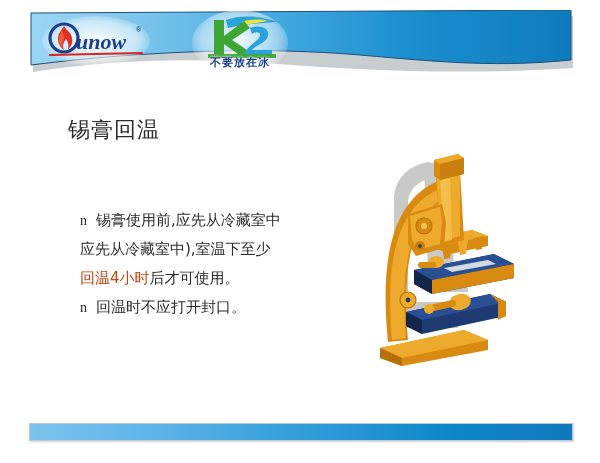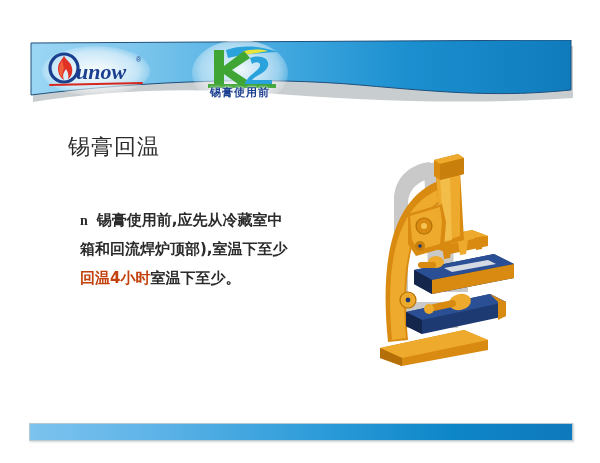--- a/index.html
+++ b/index.html
@@ -19,21 +19,21 @@
     position: absolute;
     left: 0; top: 0;
     width: 600px; height: 463px;
     background: #ffffff;
   }
 
   
   #header-banner {
     position: absolute;
     left: 30px;
-    top: 40px;
+    top: 10px;
     width: 543px;
     height: 74px;
   }
   #header-banner svg { display: block; }
 
   #logo-row {
     position: absolute;
     left: 0px;
     top: 0px;
     width: 543px;
@@ -109,34 +109,32 @@
   #slide-title {
     position: absolute;
     left: 68px;
     top: 118px;
     font-family: "DejaVu Sans", "Liberation Sans", sans-serif;
     font-size: 22px;
     color: #2b2b2b;
     letter-spacing: 1px;
     line-height: 1.1;
     white-space: nowrap;
-    margin-top: 17px;
   }
 
   
   #body-text {
     position: absolute;
     left: 80px;
     top: 206px;
     width: 290px;
     font-family: "DejaVu Sans", "Liberation Sans", sans-serif;
     font-size: 15px;
     line-height: 29px;
     color: #2b2b2b;
-    font-weight: bold;
   }
   .bullet-row { display: block; white-space: nowrap; }
   .bullet-marker {
     font-family: "Liberation Serif", "DejaVu Serif", serif;
     font-size: 14px;
     color: #2b2b2b;
     margin-right: 9px;
   }
   .hl-orange { color: #c2410c; }
 
@@ -214,40 +212,43 @@
 
           <path d="M44,8 C52,5 62,5 70,7 C60,9 50,10 44,12 Z" fill="#e8e53a"></path>
 
           <path d="M16,6 L26,6 L26,40 L16,40 Z" fill="#3fa535"></path>
           <path d="M26,22 L46,7 L52,14 L34,26 L52,38 L44,43 L26,30 Z" fill="#3fa535"></path>
 
           <path d="M52,14 C62,10 72,14 70,22 C68,29 58,31 54,36 L74,36 L74,42 L46,42 C48,32 60,28 62,22 C63,18 58,17 54,20 Z" fill="#2aa3dd"></path>
 
           <path d="M10,40 L78,40 L78,44 L10,44 Z" fill="#3fa535" opacity="0.95"></path>
         </svg>
-        <div class="hanzi">锡膏使用前</div>
+        <div class="hanzi">不要放在冰</div>
       </div>
 
     </div>
   </div>
 
   <div id="slide-title">锡膏回温</div>
 
   <div id="body-text">
 
     <div class="bullet-row">
       <span class="bullet-marker">n</span><span>锡膏使用前,应先从冷藏室中</span>
     </div>
     <div class="bullet-row">
-      <span>箱和回流焊炉顶部),室温下至少</span>
+      <span>应先从冷藏室中),室温下至少</span>
     </div>
     <div class="bullet-row">
-      <span class="hl-orange">回温4小时</span><span>室温下至少。</span>
-    </div>
-
+      <span class="hl-orange">回温4小时</span><span>后才可使用。</span>
+    </div>
+
+    <div class="bullet-row">
+      <span class="bullet-marker">n</span><span>回温时不应打开封口。</span>
+    </div>
 
   </div>
 
   <div id="microscope">
     <svg width="190" height="222" viewBox="0 0 190 222" xmlns="http://www.w3.org/2000/svg">
 
       <g fill="#c9c9c9">
         <path d="M52,12 L78,8 L82,120 L96,126 L96,140 L62,140 L56,120 Z"></path>
         <path d="M22,48 C22,26 38,12 58,10 L62,26 C46,28 36,38 36,52 L36,150 L60,150 L60,164 L22,164 Z"></path>
         <path d="M18,150 L86,150 L86,176 L18,176 Z"></path>

